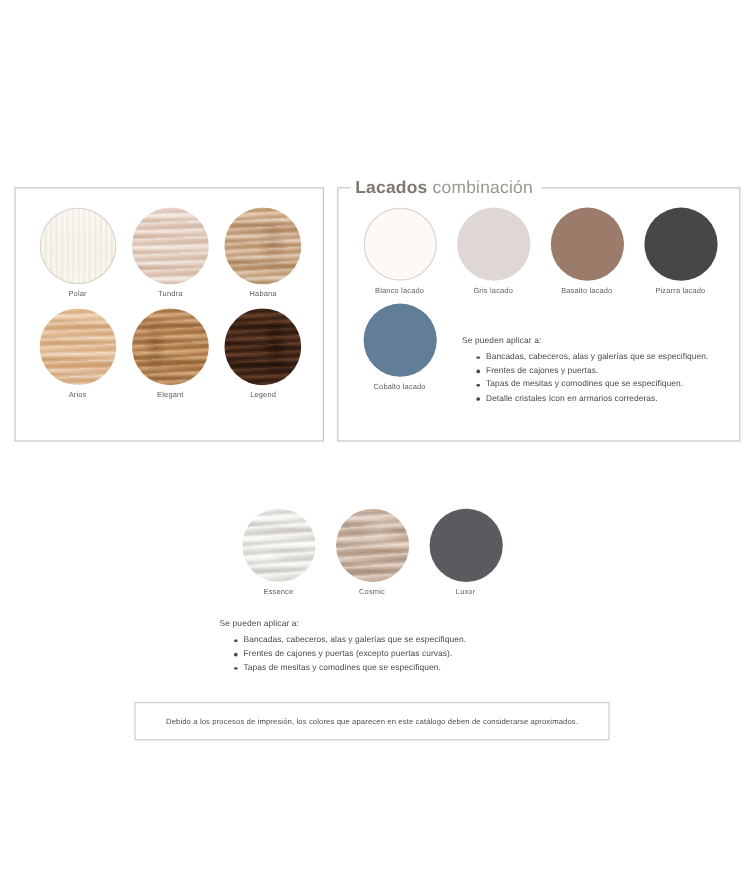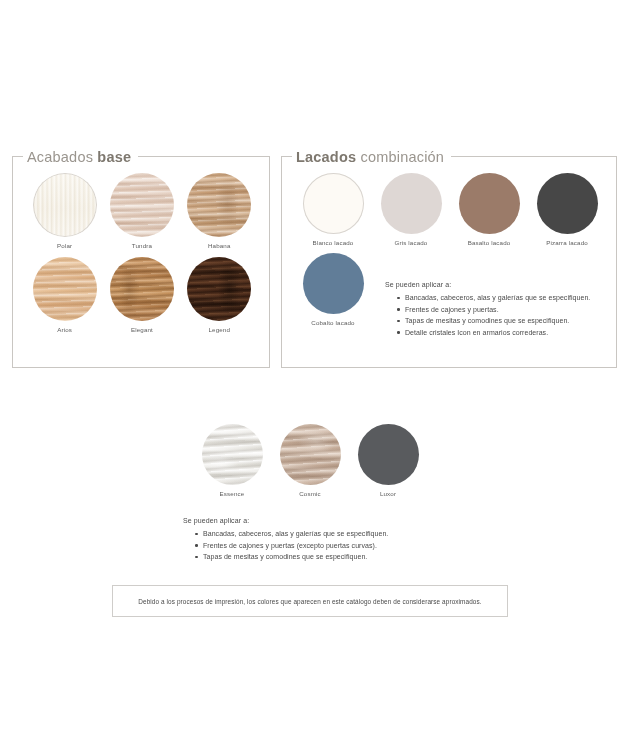--- a/index.html
+++ b/index.html
@@ -298,24 +298,20 @@
       linear-gradient(180deg, #6b6e72 0%, #505356 32%, #63666a 54%,
                                #45484b 78%, #5e6164 100%);
   }
 </style>
 </head>
 <body>
 
 <div class="page">
 
   <div class="panel" id="panel-acabados">
-    <div class="panel-legend">
-      <span class="lg-light">Acabados</span>
-      <span class="lg-bold">base</span>
-    </div>
 
     <div class="swatch-grid" id="grid-acabados">
       <div class="swatch">
         <div class="disc ring tx-polar"></div>
         <div class="sw-label">Polar</div>
       </div>
       <div class="swatch">
         <div class="disc tx-tundra"></div>
         <div class="sw-label">Tundra</div>
       </div>

